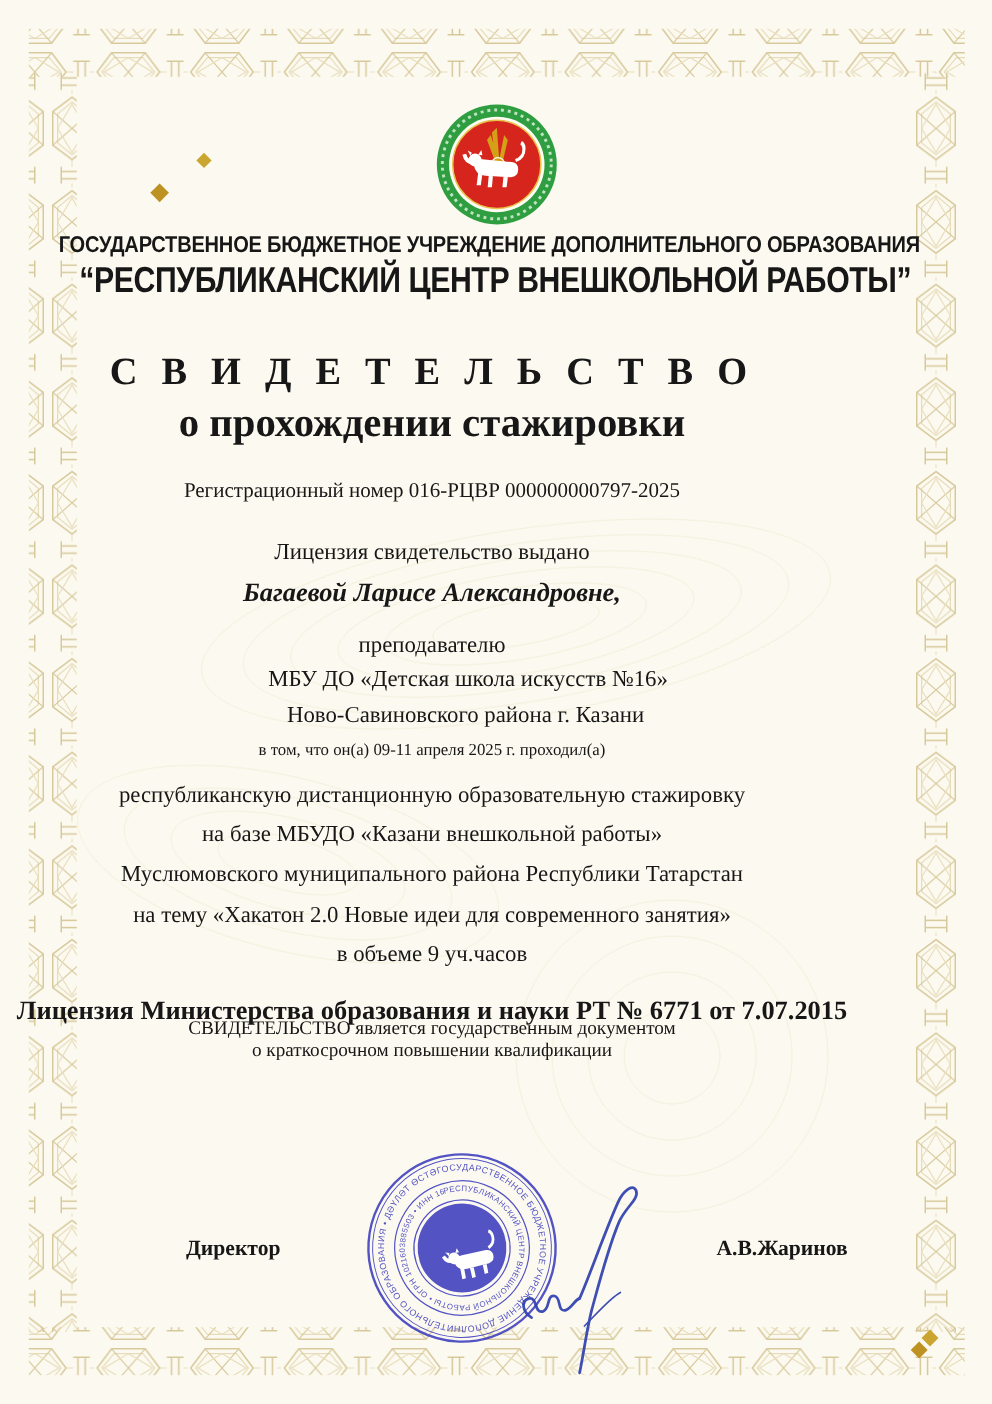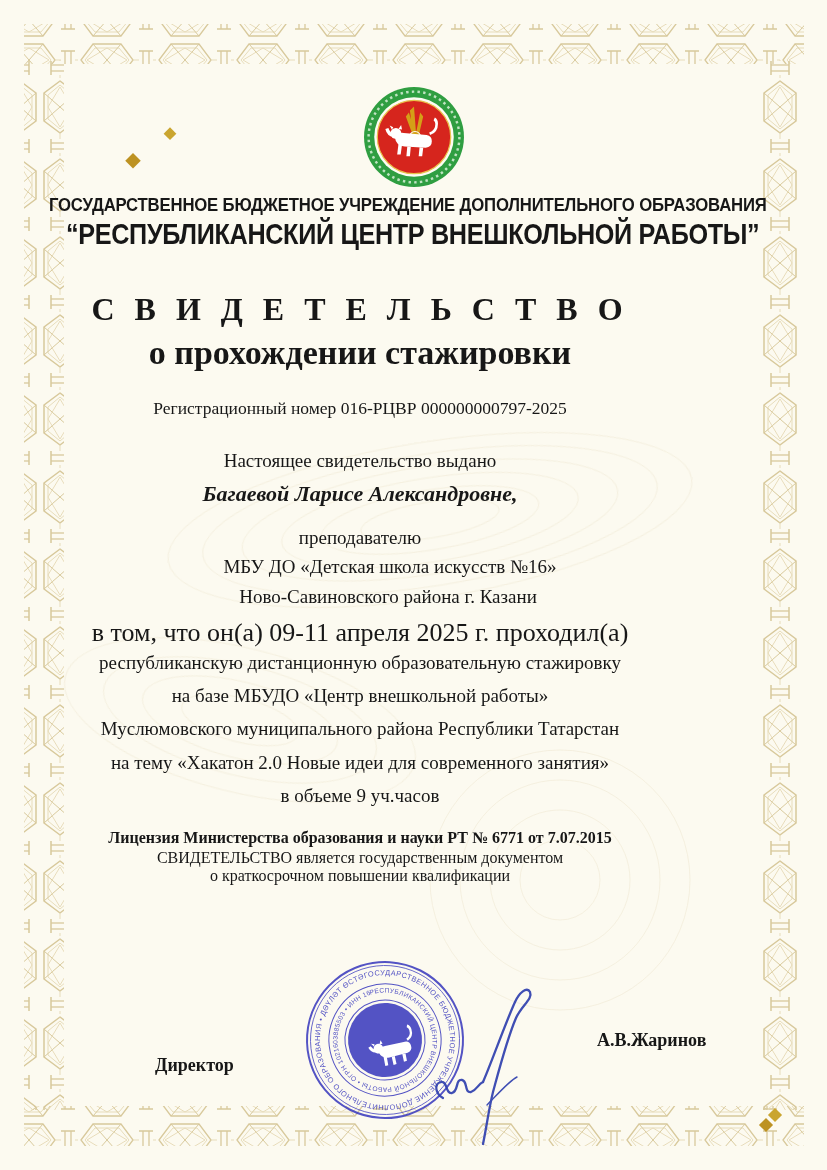--- a/index.html
+++ b/index.html
@@ -21,32 +21,32 @@
 
   .doc-title{top:291px;font-size:32px;font-weight:600;letter-spacing:6px;}
   .doc-subtitle{top:334px;font-size:34px;font-weight:bold;}
   .reg-number{top:398px;font-size:17.5px;}
 
   .b-issued{top:450px;font-size:19px;}
   .b-name{top:481px;font-size:22px;font-weight:bold;font-style:italic;}
   .b-pos{top:527px;font-size:19px;}
   .b-org1{top:556px;font-size:19px;margin-left:30px;}
   .b-org2{top:586px;font-size:19px;margin-left:28px;}
-  .b-l1{top:618px;font-size:26px;}
+  .b-l1{top:618px;font-size:14px;}
   .b-l2{top:652px;font-size:19px;}
   .b-l3{top:685px;font-size:19px;}
   .b-l4{top:718px;font-size:19px;}
   .b-l5{top:752px;font-size:19px;}
   .b-l6{top:785px;font-size:19px;}
 
-  .lic1{top:829px;font-size:16px;font-weight:bold;}
+  .lic1{top:829px;font-size:22px;font-weight:bold;}
   .lic2{top:849px;font-size:16px;}
   .lic3{top:867px;font-size:16px;}
 
-  .director-label{left:155px;top:1030px;font-size:18px;font-weight:bold;margin-top:25px;}
+  .director-label{left:155px;top:1030px;font-size:18px;font-weight:bold;}
   .director-name{left:597px;top:1030px;font-size:18px;font-weight:bold;text-align:center;}
 
   .logo-svg{left:363px;top:86px;width:102px;height:102px;}
   .border-svg{left:0;top:0;width:827px;height:1170px;}
   .watermark-svg{left:0;top:0;width:827px;height:1170px;}
   .stamp-svg{left:303px;top:958px;width:164px;height:164px;opacity:.88;}
   .sign-svg{left:425px;top:955px;width:140px;height:215px;}
 </style>
 </head>
 <body>
@@ -144,28 +144,28 @@
 <div class="cline doc-title">
   <span>С В И Д Е Т Е Л Ь С Т В О</span>
 </div>
 <div class="cline doc-subtitle">
   <span>о прохождении стажировки</span>
 </div>
 <div class="cline reg-number">
   <span>Регистрационный номер 016-РЦВР 000000000797-2025</span>
 </div>
 
-<div class="cline b-issued"><span>Настоящее свидетельство выдано</span></div>
+<div class="cline b-issued"><span>Лицензия свидетельство выдано</span></div>
 <div class="cline b-name"><span>Багаевой Ларисе Александровне,</span></div>
 <div class="cline b-pos"><span>преподавателю</span></div>
 <div class="cline b-org1"><span>МБУ ДО «Детская школа искусств №16»</span></div>
 <div class="cline b-org2"><span>Ново-Савиновского района г. Казани</span></div>
 <div class="cline b-l1"><span>в том, что он(а) 09-11 апреля 2025 г. проходил(а)</span></div>
 <div class="cline b-l2"><span>республиканскую дистанционную образовательную стажировку</span></div>
-<div class="cline b-l3"><span>на базе МБУДО «Центр внешкольной работы»</span></div>
+<div class="cline b-l3"><span>на базе МБУДО «Казани внешкольной работы»</span></div>
 <div class="cline b-l4"><span>Муслюмовского муниципального района Республики Татарстан</span></div>
 <div class="cline b-l5"><span>на тему «Хакатон 2.0 Новые идеи для современного занятия»</span></div>
 <div class="cline b-l6"><span>в объеме 9 уч.часов</span></div>
 
 <div class="cline lic1"><span>Лицензия  Министерства  образования и науки РТ № 6771 от 7.07.2015</span></div>
 <div class="cline lic2"><span>СВИДЕТЕЛЬСТВО является государственным  документом</span></div>
 <div class="cline lic3"><span>о краткосрочном повышении квалификации</span></div>
 
 <svg class="abs stamp-svg" viewBox="0 0 164 164" xmlns="http://www.w3.org/2000/svg">
   <g transform="rotate(-18 82 82)" stroke="#3c3cbe" fill="none">

